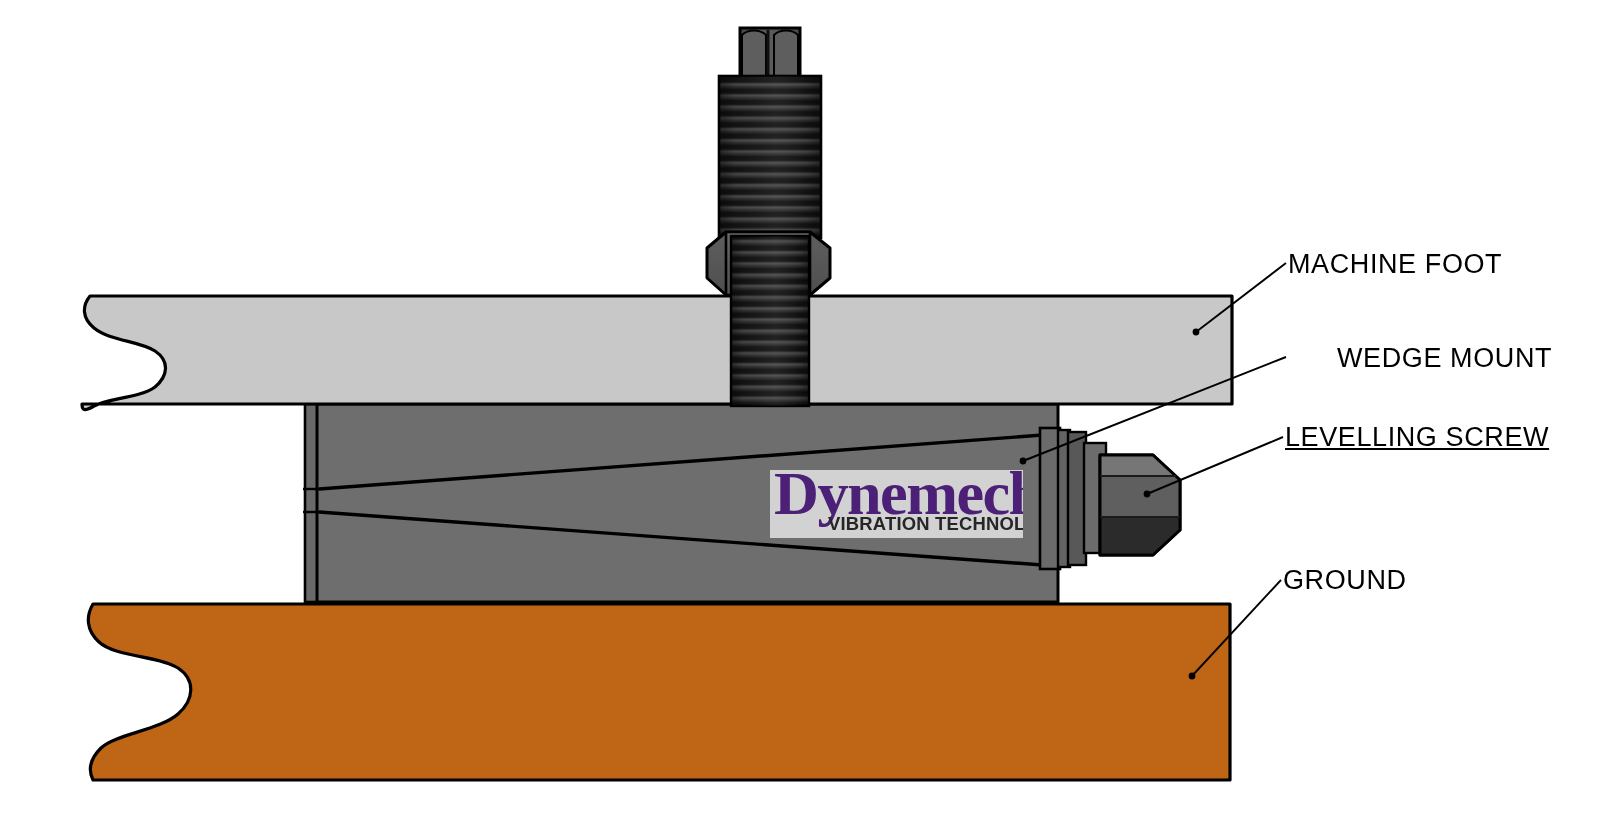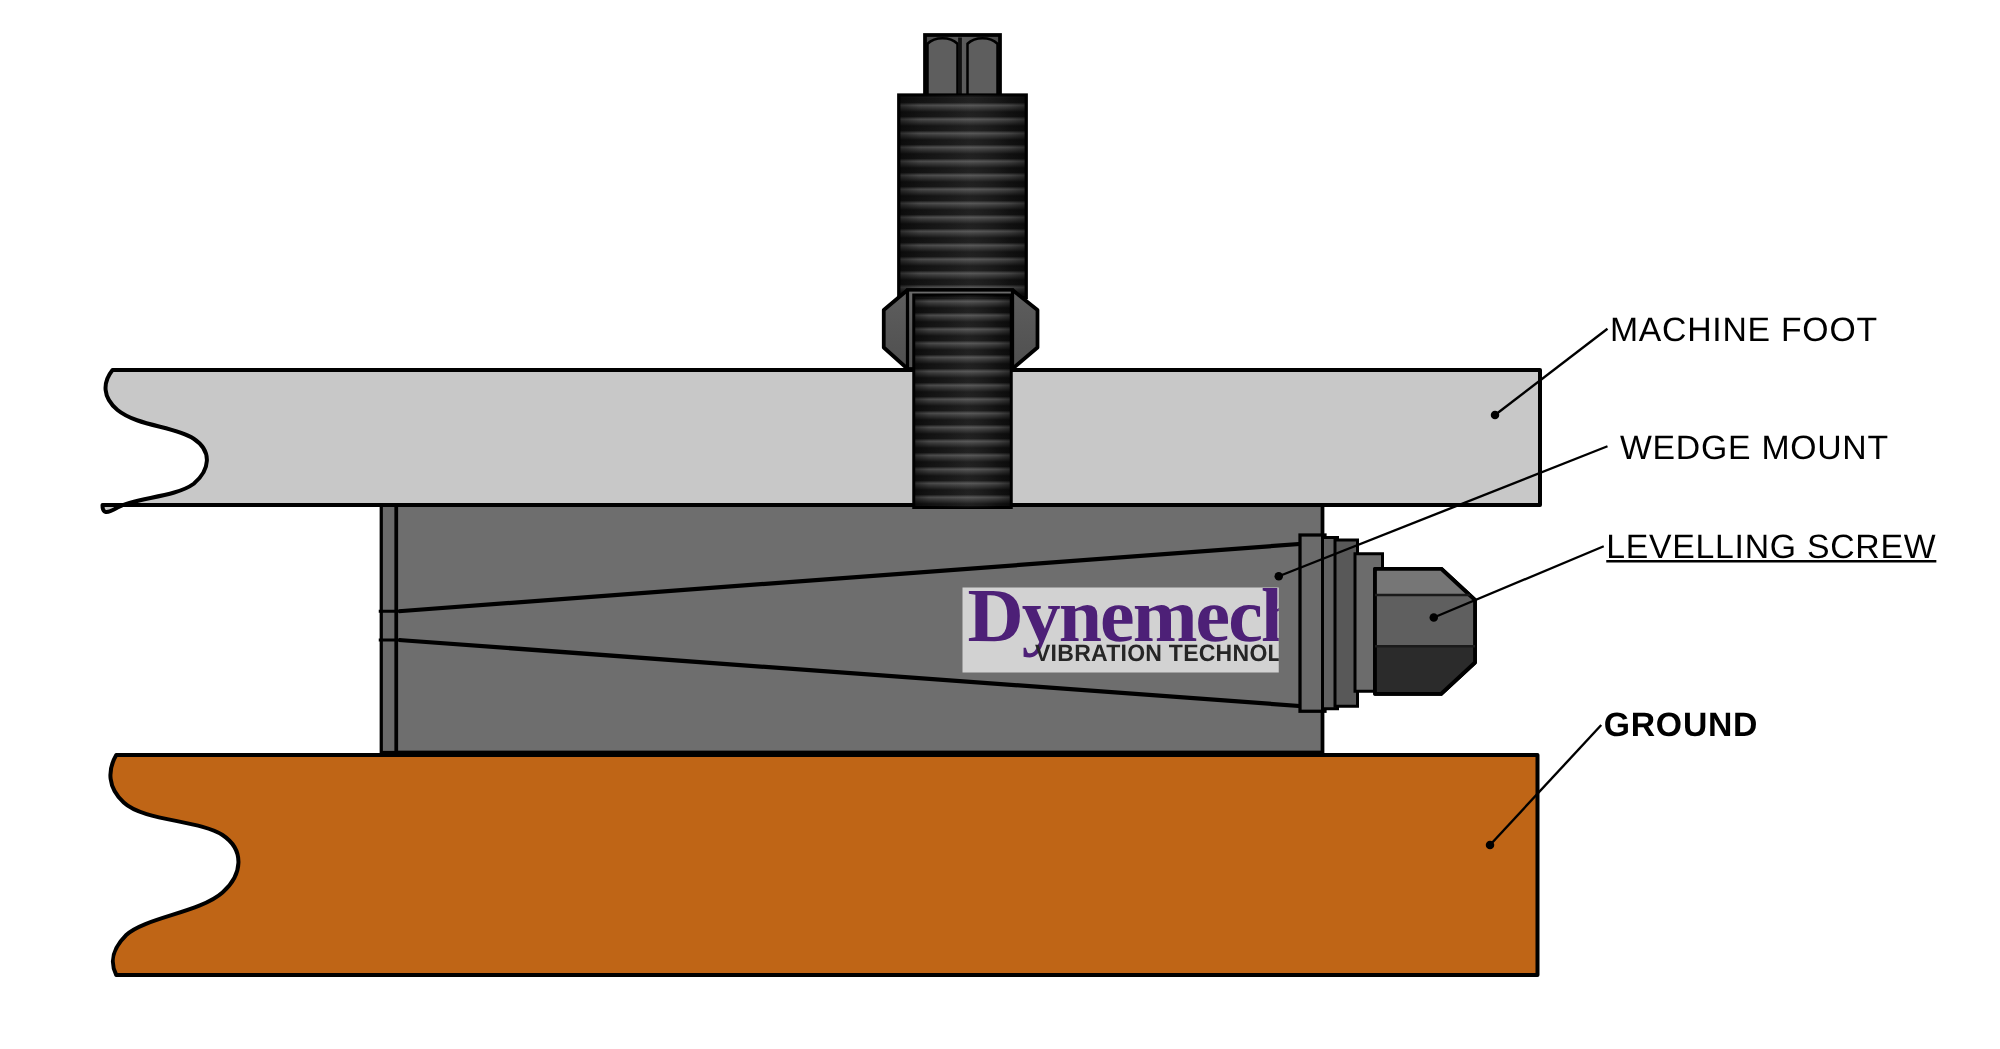--- a/index.html
+++ b/index.html
@@ -29,23 +29,23 @@
     position: absolute;
     font-family: "Liberation Sans", sans-serif;
     font-size: 27px;
     letter-spacing: 0.6px;
     color: #000000;
     white-space: nowrap;
     line-height: 1;
     text-align: right;
   }
   #label-machine-foot { left: 1288px; top: 251px; }
-  #label-wedge-mount  { left: 1296px; top: 345px; }
+  #label-wedge-mount  { left: 1337px; top: 345px; }
   #label-levelling-screw { left: 1285px; top: 424px; text-decoration: underline; }
-  #label-ground       { left: 1283px; top: 567px; font-weight: bold; }
+  #label-ground       { left: 1283px; top: 567px; }
 
   
   #logo-block {
     position: absolute;
     left: 770px;
     top: 470px;
     width: 253px;
     height: 68px;
     background: #d2d2d2;
     overflow: hidden;

